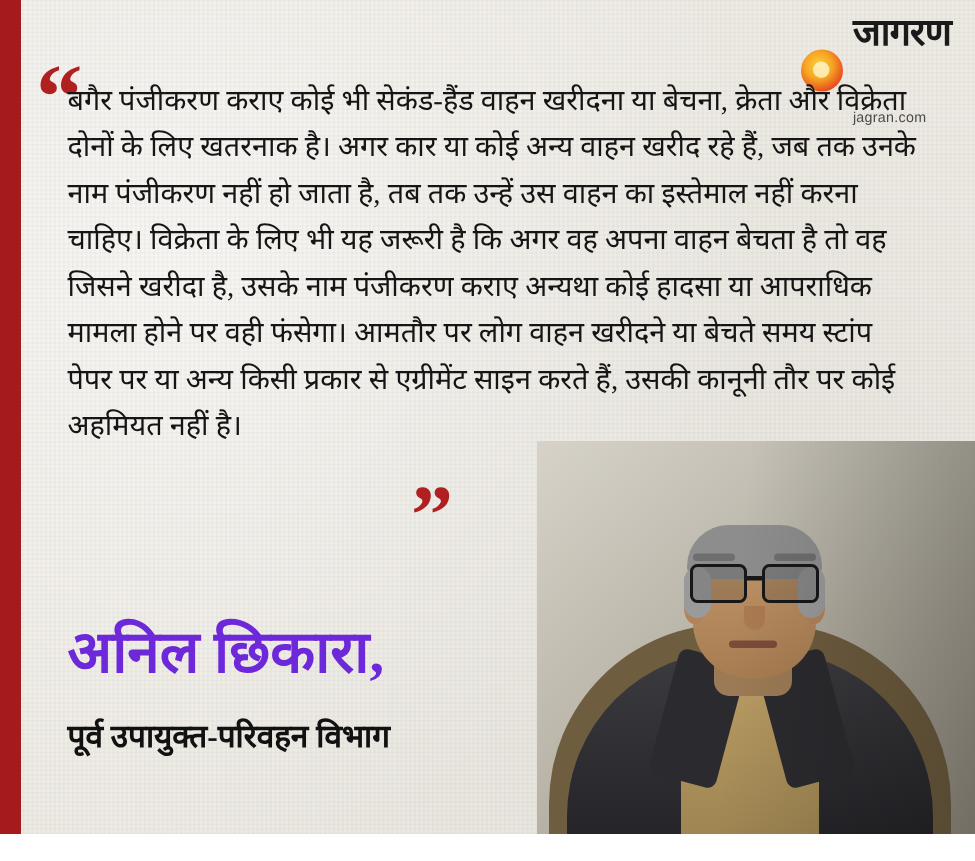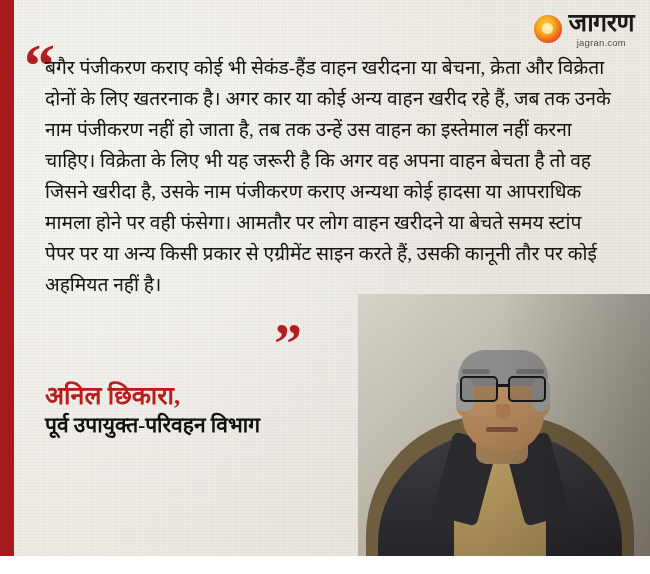--- a/index.html
+++ b/index.html
@@ -70,22 +70,23 @@
     width: 11px;
     height: 11px;
     margin: -5.5px 0 0 -5.5px;
     border-radius: 50%;
     background: #fff3c4;
     opacity: .85;
   }
   .logo-text {
     display: flex;
     flex-direction: column;
-    align-items: center;
+    align-items: flex-start;
     line-height: 1;
+    gap: 36px;
   }
   .logo-title {
     font-size: 25px;
     font-weight: bold;
     color: #1a1a1a;
     letter-spacing: -0.5px;
   }
   .logo-sub {
     font-size: 9.5px;
     color: #4a4a4a;
@@ -130,31 +131,32 @@
   }
 
   .attribution {
     position: absolute;
     left: 45px;
     top: 382px;
     width: 380px;
   }
   .attrib-name {
     font-family: "Liberation Serif", serif;
-    font-size: 25px;
+    font-size: 39px;
     font-weight: bold;
-    color: #b91c1c;
+    color: #6d28d9;
     line-height: 1.15;
+    margin-top: 32px;
   }
   .attrib-role {
     font-family: "Liberation Serif", serif;
     font-size: 21px;
     font-weight: bold;
     color: #111111;
-    margin-top: 2px;
+    margin-top: 20px;
     line-height: 1.2;
   }
 
   
   .photo {
     position: absolute;
     right: 0;
     bottom: 18px;
     width: 292px;
     height: 262px;

